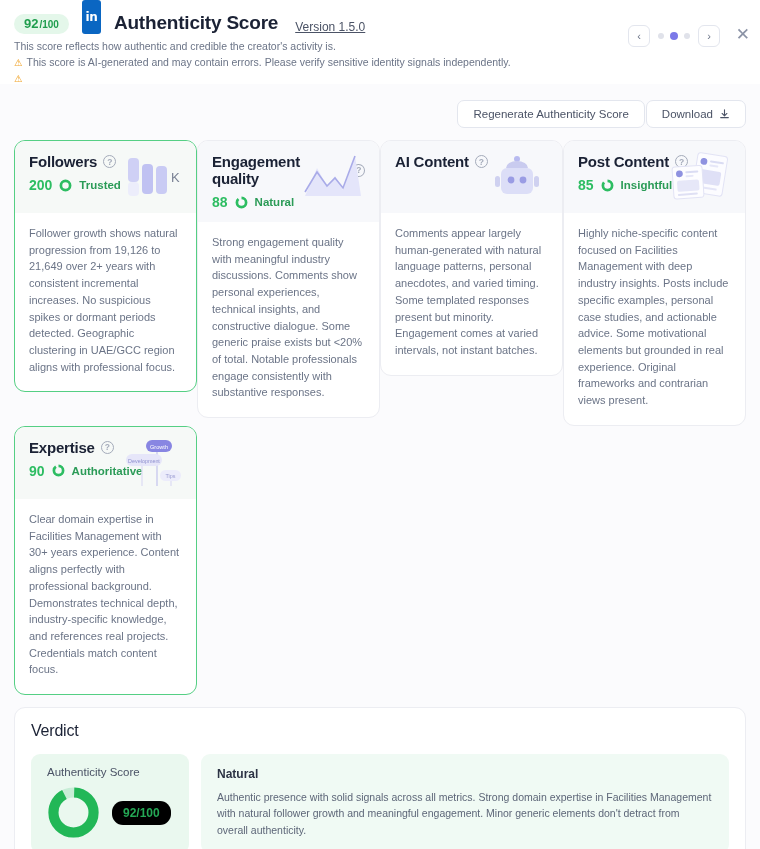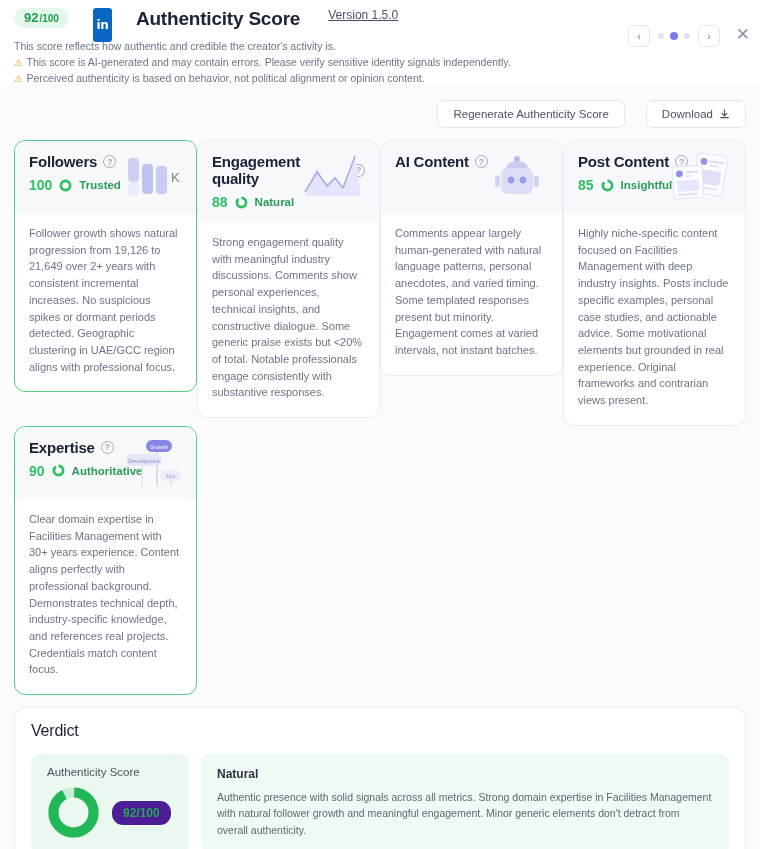--- a/index.html
+++ b/index.html
@@ -11,21 +11,21 @@
   }
   .app { width: 760px; height: 849px; position: relative; background: #fbfbfd; }
 
   
   .header {
     background: #ffffff;
     padding: 8px 14px 10px 14px;
     position: relative;
     height: 84px;
   }
-  .header-top { display: flex; align-items: flex-start; gap: 24px; height: 26px; }
+  .header-top { display: flex; align-items: flex-end; gap: 13px; height: 26px; }
   .score-badge {
     background: #e4f7ea; color: #1f9d4d;
     border-radius: 13px; padding: 3px 10px 4px 10px;
     font-size: 13px; font-weight: 700; line-height: 1;
     display: flex; align-items: baseline; gap: 1px;
   }
   .score-badge .den { font-size: 10px; font-weight: 600; }
   .li-icon {
     width: 19px; height: 34px; border-radius: 3px;
     background: #0a66c2; color: #fff;
@@ -46,21 +46,21 @@
     width: 22px; height: 22px; border: 1px solid #e3e6ee; border-radius: 6px;
     background: #fff; color: #6b7487; font-size: 11px;
     display: flex; align-items: center; justify-content: center; cursor: pointer;
   }
   .dots { display: flex; gap: 6px; align-items: center; }
   .dot { width: 6px; height: 6px; border-radius: 50%; background: #e0e2ea; }
   .dot.active { background: #7b79e8; width: 8px; height: 8px; }
   .close-x { position: absolute; right: 10px; top: 26px; font-size: 17px; color: #8b93a6; cursor: pointer; line-height: 1; font-weight: 300; }
 
   
-  .actions { display: flex; justify-content: flex-end; gap: 21px; padding: 16px 14px 0 14px; }
+  .actions { display: flex; justify-content: flex-end; gap: 1px; padding: 16px 14px 0 14px; }
   .btn {
     border: 1px solid #e3e6ee; border-radius: 7px; background: #fff;
     padding: 7px 15px; font-size: 11.5px; color: #4b5366; cursor: pointer;
     display: flex; align-items: center; gap: 6px; font-family: "Liberation Sans", sans-serif;
   }
 
   
   .grid { display: grid; grid-template-columns: 1fr 1fr 1fr 1fr; padding: 12px 14px 0 14px; align-items: start; }
   .card {
     background: #ffffff; border: 1px solid #ecedf2; border-radius: 11px;
@@ -91,21 +91,21 @@
   }
   .verdict-title { font-size: 16px; font-weight: 400; color: #1b2235; letter-spacing: -0.2px; }
   .verdict-row { display: flex; gap: 12px; margin-top: 14px; align-items: stretch; }
   .v-score {
     background: #eaf8ef; border-radius: 9px; padding: 12px 16px 14px 16px;
     width: 158px; flex-shrink: 0;
   }
   .v-score-label { font-size: 11.5px; color: #4b5366; font-weight: 400; }
   .v-donut-row { display: flex; align-items: center; gap: 12px; margin-top: 8px; }
   .v-pill {
-    background: #4c1d95; color: #24a855; font-size: 12px; font-weight: 700;
+    background: #000000; color: #24a855; font-size: 12px; font-weight: 700;
     border-radius: 11px; padding: 5px 11px;
   }
   .v-desc { background: #f0faf4; border-radius: 9px; padding: 13px 16px 14px 16px; flex: 1; }
   .v-desc-title { font-size: 12px; font-weight: 700; color: #2c3344; }
   .v-desc-text { font-size: 10.5px; color: #5d6678; line-height: 1.55; margin-top: 8px; }
 </style>
 </head>
 <body>
 
 <div class="app">
@@ -120,21 +120,20 @@
       <div class="hdr-title">Authenticity Score</div>
       <div class="hdr-version">Version 1.5.0</div>
     </div>
     <div class="hdr-sub">This score reflects how authentic and credible the creator's activity is.</div>
     <div class="hdr-warn">
       <span class="warn-ico">⚠</span>
       <span>This score is AI-generated and may contain errors. Please verify sensitive identity signals independently.</span>
     </div>
     <div class="hdr-warn">
       <span class="warn-ico">⚠</span>
-      <span>Perceived authenticity is based on behavior, not political alignment or opinion content.</span>
     </div>
 
     <div class="hdr-nav">
       <div class="nav-btn">‹</div>
       <div class="dots">
         <span class="dot"></span>
         <span class="dot active"></span>
         <span class="dot"></span>
       </div>
       <div class="nav-btn">›</div>
@@ -155,21 +154,21 @@
 
   <div class="grid">
 
     <div class="card hl">
       <div class="card-head">
         <div class="card-title">
           <span>Followers</span>
           <span class="help-ico">?</span>
         </div>
         <div class="card-score">
-          <span class="sc-num">100</span>
+          <span class="sc-num">200</span>
           <svg class="ring" viewBox="0 0 24 24">
             <circle cx="12" cy="12" r="8.5" fill="none" stroke="#2dbd62" stroke-width="5"></circle>
           </svg>
           <span class="sc-label">Trusted</span>
         </div>
         <svg class="card-ico" viewBox="0 0 62 50">
           <rect x="8" y="6" width="11" height="24" rx="4" fill="#cfd0f5"></rect>
           <rect x="8" y="30" width="11" height="14" rx="4" fill="#ecedfb"></rect>
           <rect x="22" y="12" width="11" height="30" rx="4" fill="#c0c2f2"></rect>
           <rect x="36" y="14" width="11" height="28" rx="4" fill="#c9cbf4"></rect>

